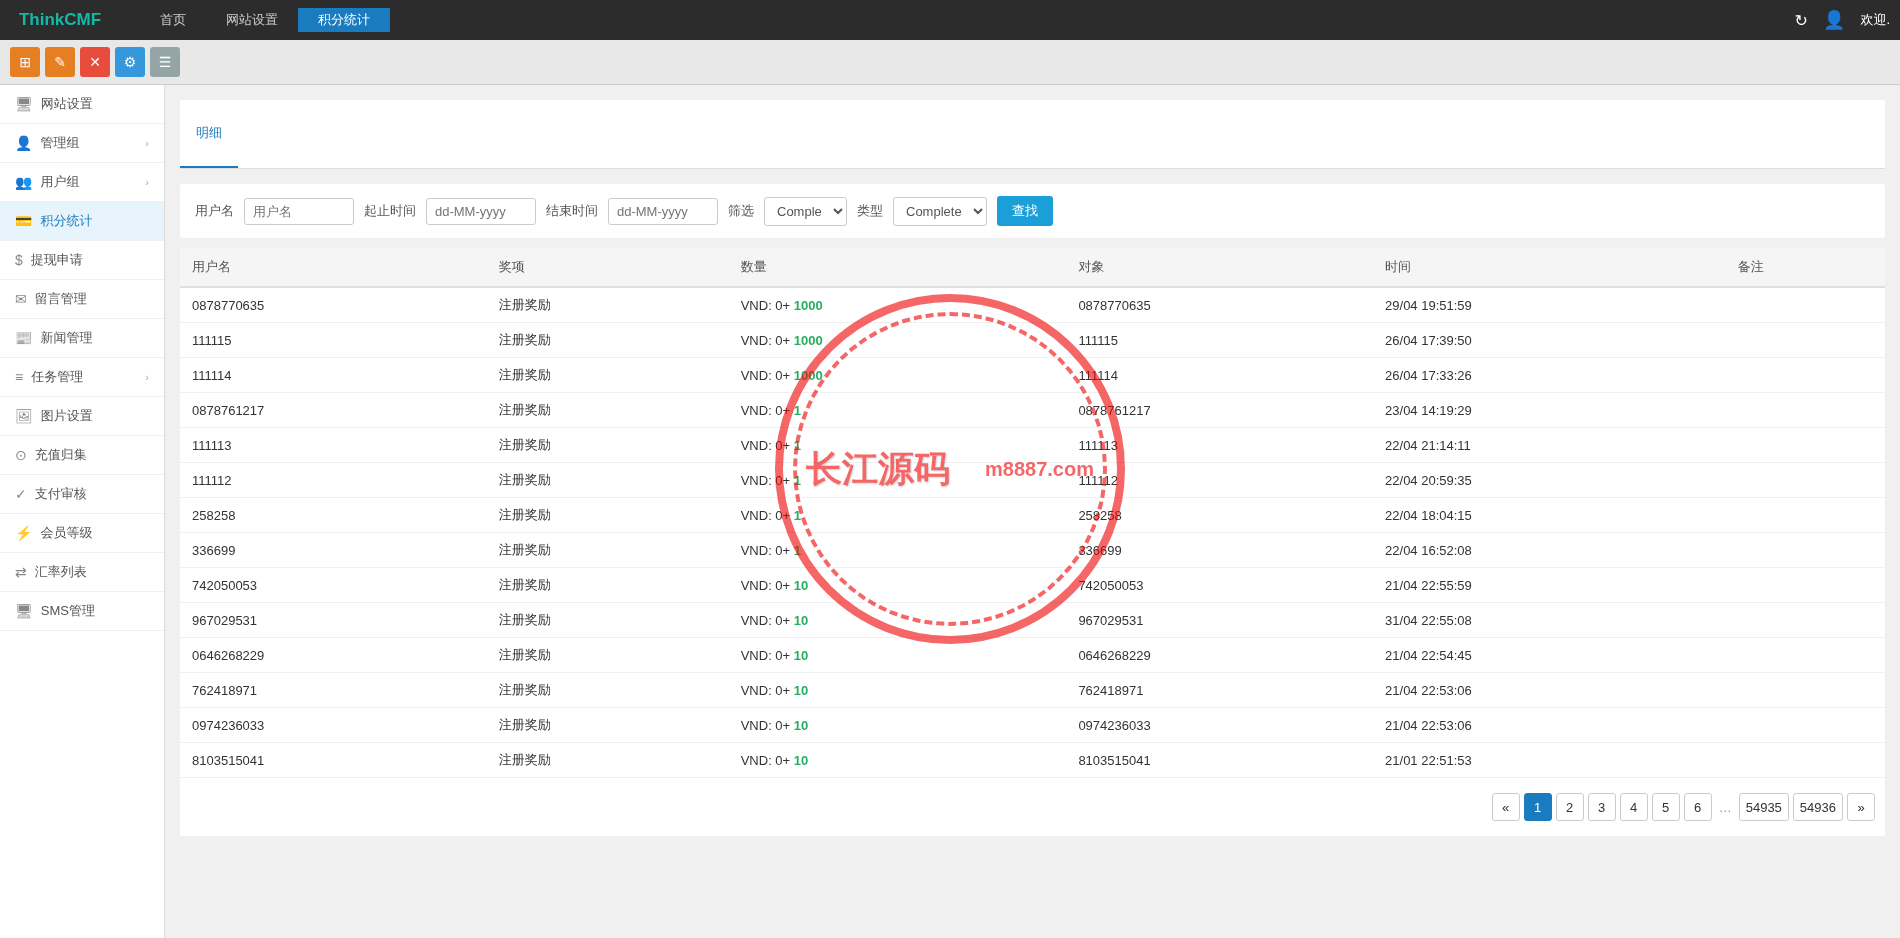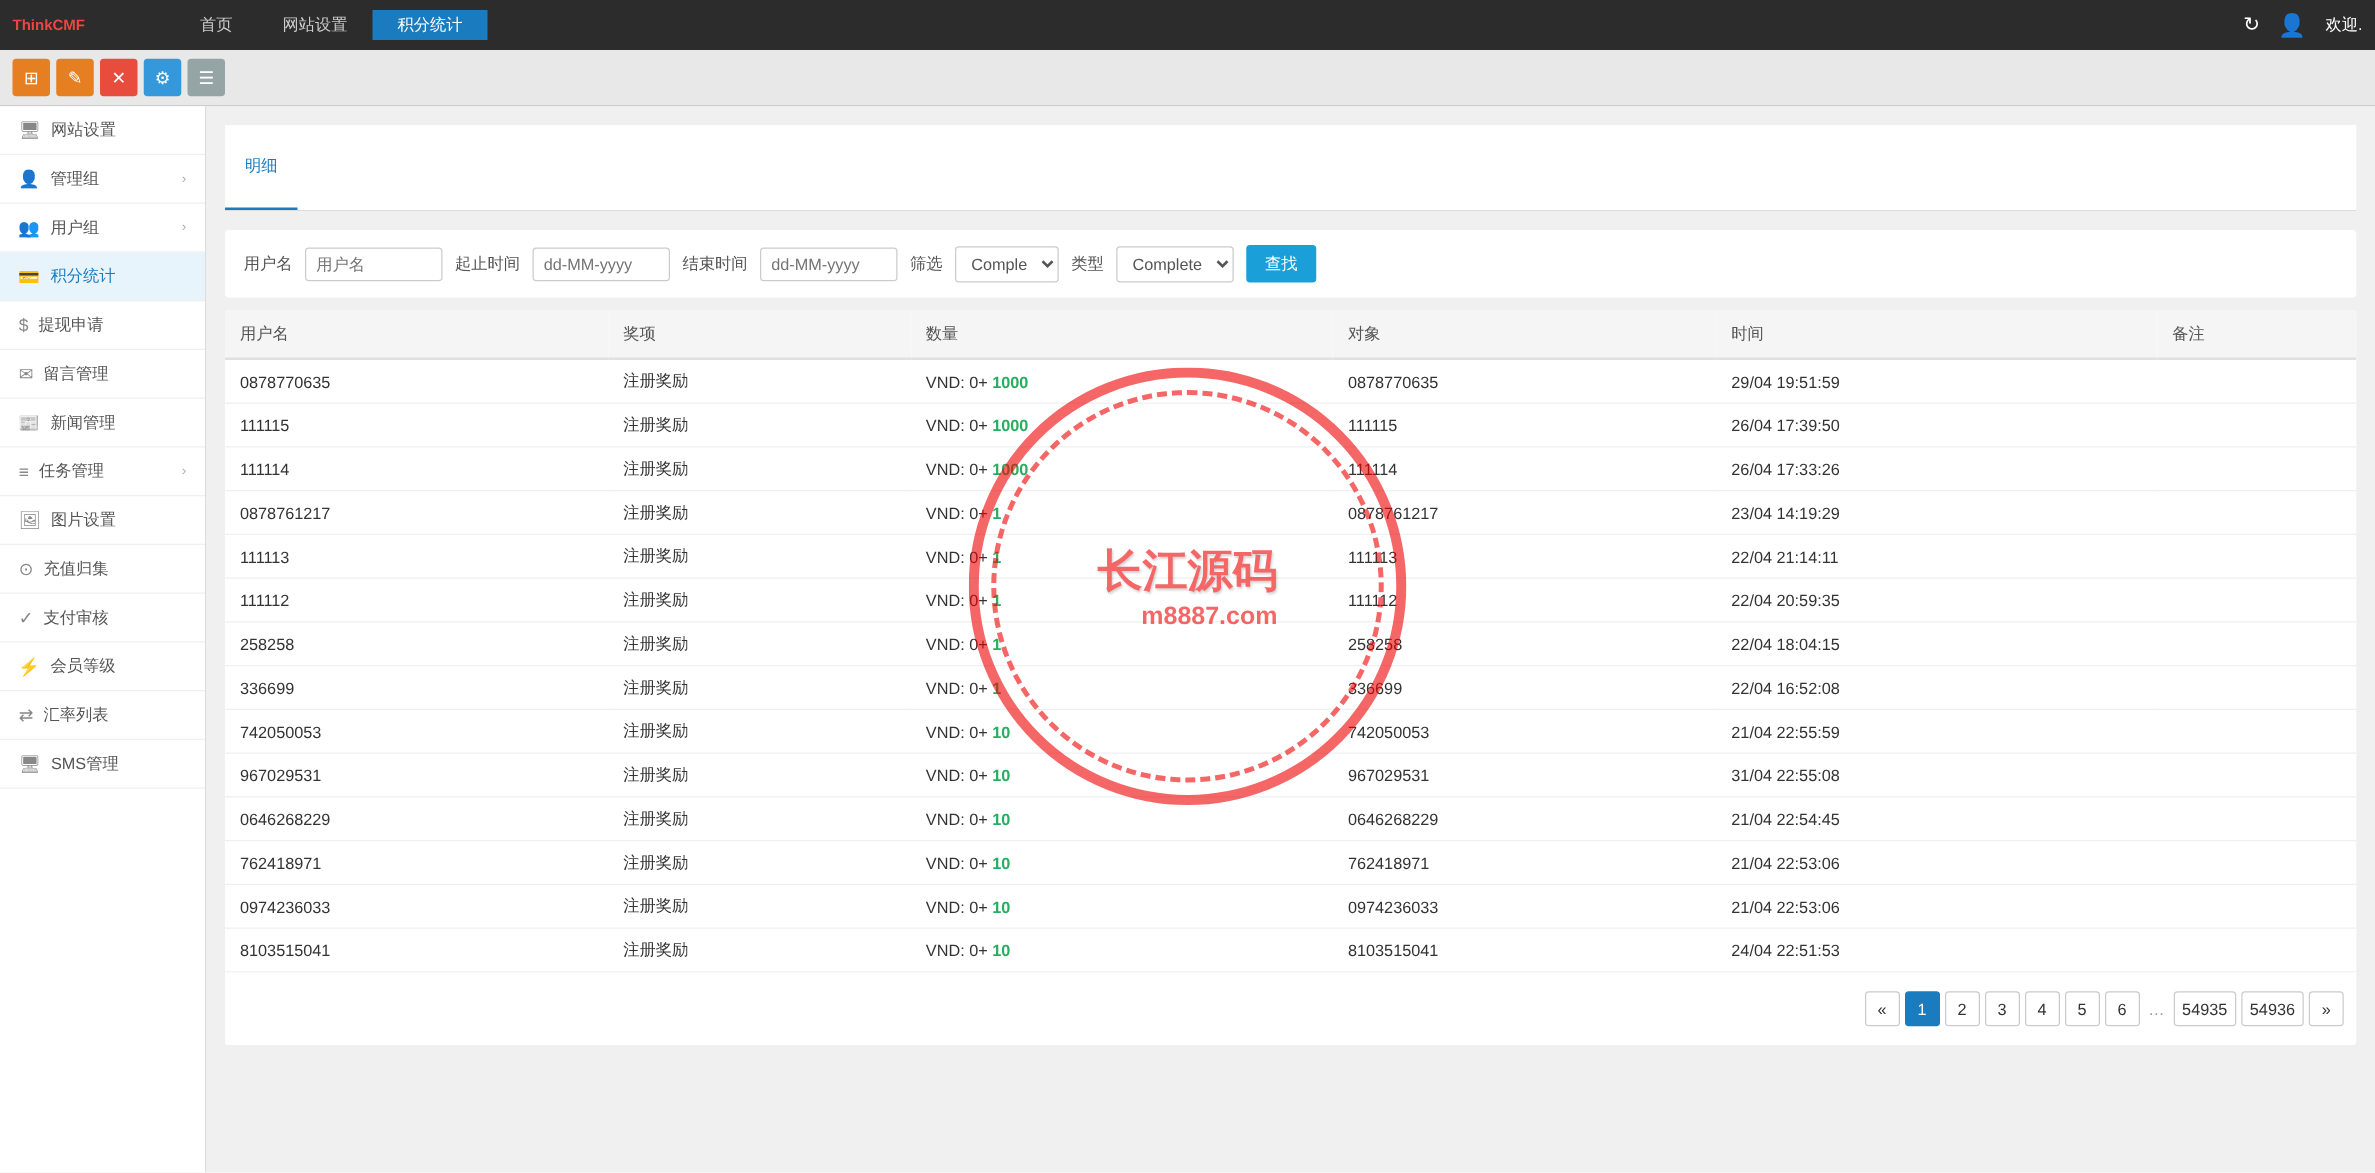--- a/index.html
+++ b/index.html
@@ -8,25 +8,26 @@
     
     .top-nav {
       background: #2c2c2c;
       height: 40px;
       display: flex;
       align-items: center;
       padding: 0 10px;
       color: #fff;
     }
     .top-nav .brand {
-      color: #ef4444;
+      color: #14b8a6;
       font-weight: bold;
-      font-size: 12px;
+      font-size: 17px;
       margin-right: 30px;
       min-width: 100px;
+      text-align: center;
     }
     .top-nav .nav-items {
       display: flex;
       gap: 0;
       flex: 1;
     }
     .top-nav .nav-item {
       padding: 0 20px;
       height: 24px;
       display: flex;
@@ -240,21 +241,21 @@
       pointer-events: none;
       z-index: 9999;
       opacity: 0.6;
     }
     .watermark-circle {
       width: 350px;
       height: 350px;
       border-radius: 50%;
       border: 8px solid #e00;
       display: flex;
-      flex-direction: column;
+      flex-direction: row;
       align-items: center;
       justify-content: center;
       position: relative;
     }
     .watermark-circle::before {
       content: '';
       position: absolute;
       inset: 10px;
       border-radius: 50%;
       border: 4px dashed #e00;
@@ -535,21 +536,21 @@
       <td class="td-amount">VND: 0+<span> 10</span></td>
       <td>0974236033</td>
       <td>21/04 22:53:06</td>
       <td></td>
     </tr>
             <tr>
       <td>8103515041</td>
       <td class="td-reward">注册奖励</td>
       <td class="td-amount">VND: 0+<span> 10</span></td>
       <td>8103515041</td>
-      <td>24/04 22:51:53</td>
+      <td>21/01 22:51:53</td>
       <td></td>
     </tr>
           </tbody>
       </table>
 
       <div class="pagination">
         <button class="page-btn">«</button>
         <button class="page-btn active">1</button>
         <button class="page-btn">2</button>
         <button class="page-btn">3</button>

